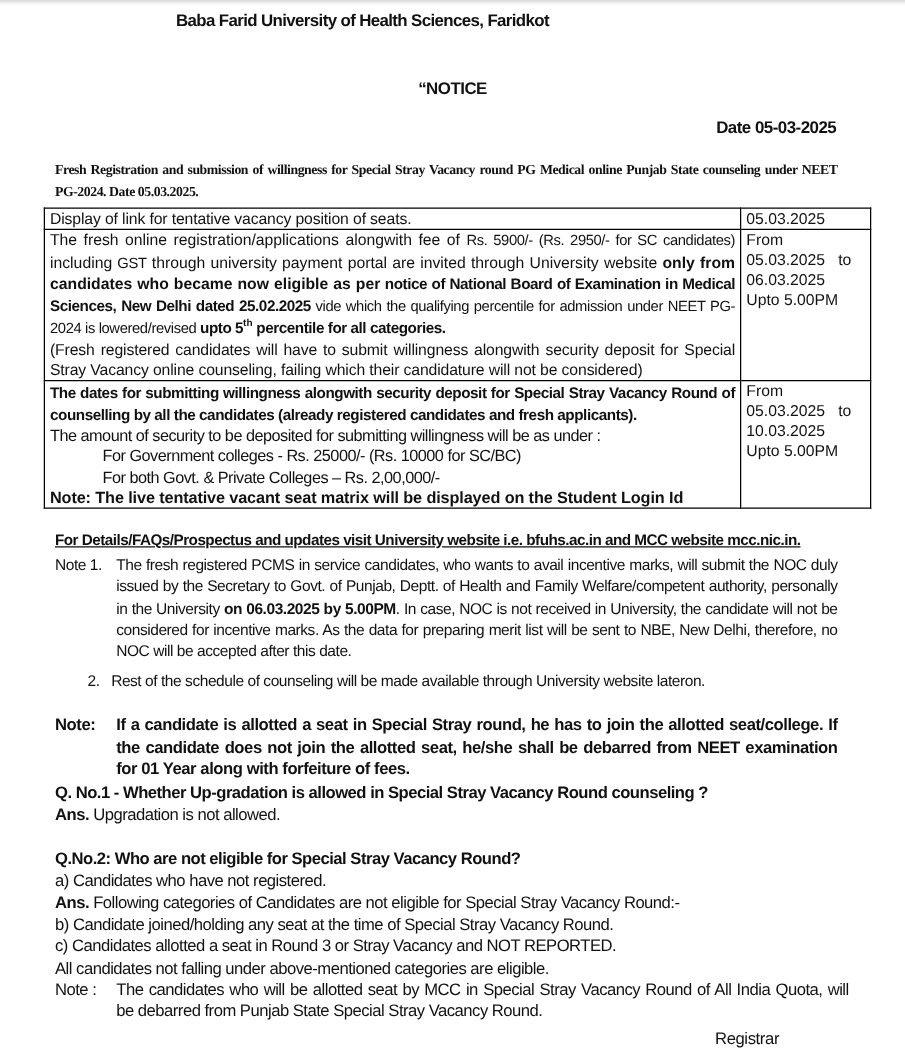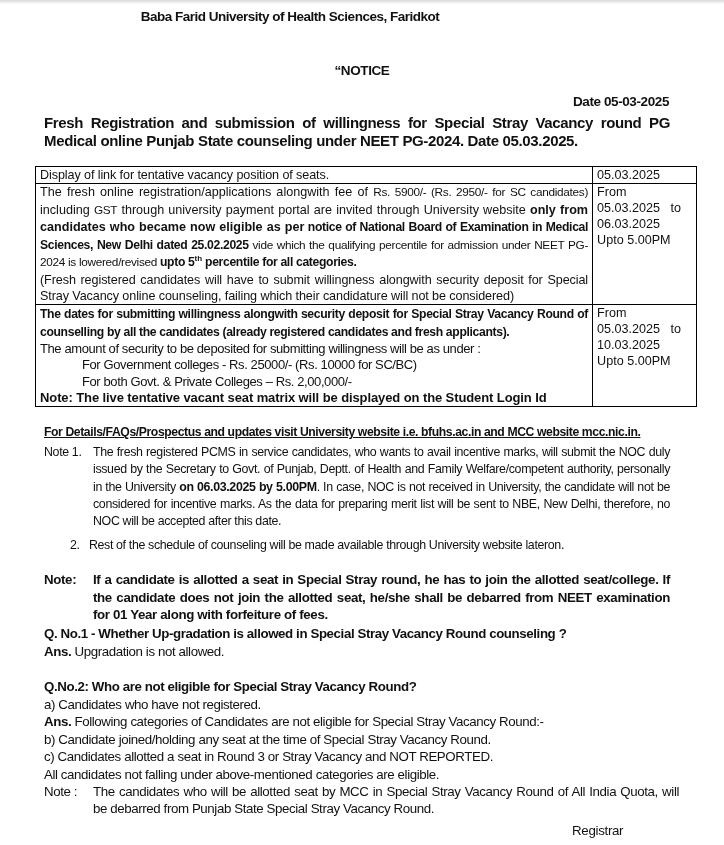--- a/index.html
+++ b/index.html
@@ -3,21 +3,21 @@
 <meta charset="utf-8">
 <style>
   html, body { margin:0; padding:0; background:#ffffff; }
   body { width:724px; height:845px; position:relative; overflow:hidden; color:#111; font-family:"Liberation Sans", sans-serif; }
   .topshade { position:absolute; left:0; top:0; width:724px; height:4px; background:linear-gradient(#d9d9d9,#ffffff); }
   .abs { position:absolute; }
   .b { font-weight:bold; }
   .uni { left:0; width:580px; top:9px; text-align:center; font-size:13.5px; font-weight:bold; letter-spacing:-0.5px; }
   .notice { left:0; width:724px; top:63px; text-align:center; font-size:13.5px; font-weight:bold; letter-spacing:-0.4px; }
   .date { right:55px; top:80px; font-size:13.5px; font-weight:bold; letter-spacing:-0.4px;margin-top:14px; }
-  .subject { left:44px; width:626px; top:114px; font-size:15px; font-weight:bold; line-height:18px; text-align:justify; letter-spacing:-0.35px; }
+  .subject { left:44px; width:626px; top:127px; font-size:11px; font-weight:bold; line-height:18px; text-align:justify; letter-spacing:-0.35px;font-family:Liberation Serif, serif; }
   table.sched { position:absolute; left:35px; top:166px; width:662px; border-collapse:collapse;border-radius:19px; }
   table.sched td { border:1.3px solid #000; vertical-align:top; padding:0 4px 0 4px; }
   td.c1 { width:550px; }
   td.c2 { width:95px; font-size:12.6px; line-height:16px; }
   .arial { font-family:"Liberation Sans", sans-serif; font-size:12.6px; line-height:16px; letter-spacing:-0.1px; }
   .just { text-align:justify; }
   .mixed { font-size:12.6px; line-height:17.5px; text-align:justify; }
   .small-cal { font-size:11.8px; letter-spacing:-0.3px; }
   .bcal { font-weight:bold; font-size:12.2px; letter-spacing:-0.35px; }
   .r3a { font-size:12.2px; font-weight:bold; line-height:18px; letter-spacing:-0.35px; }

